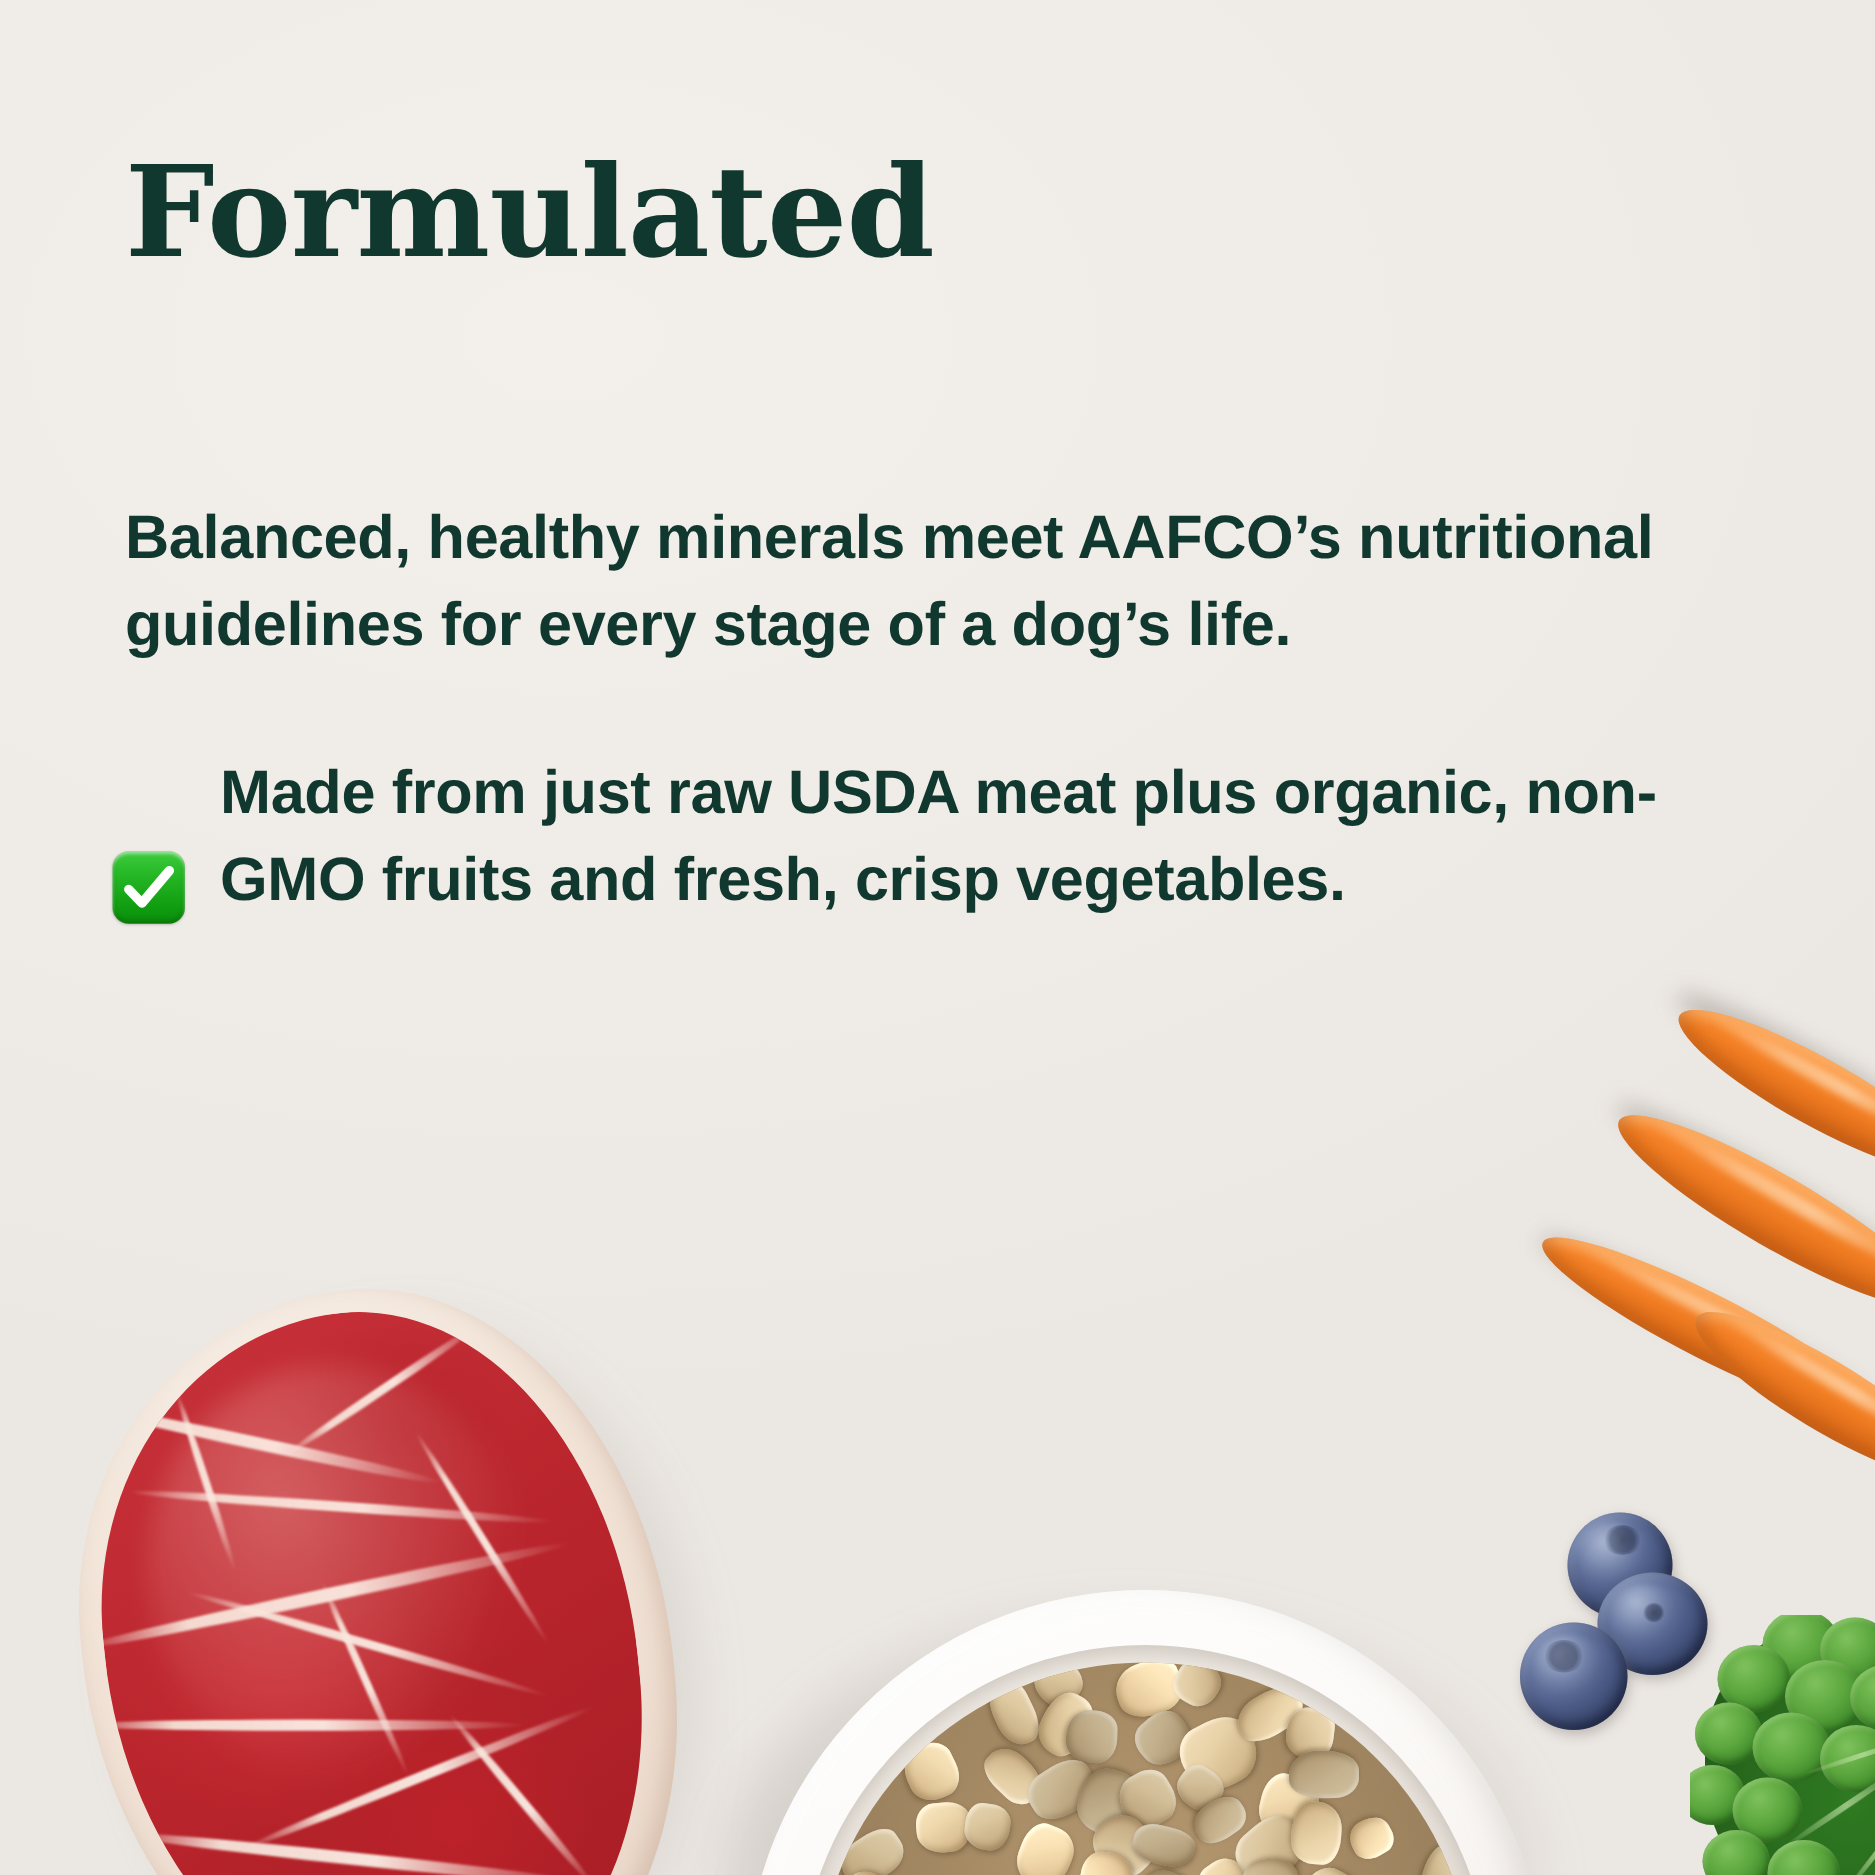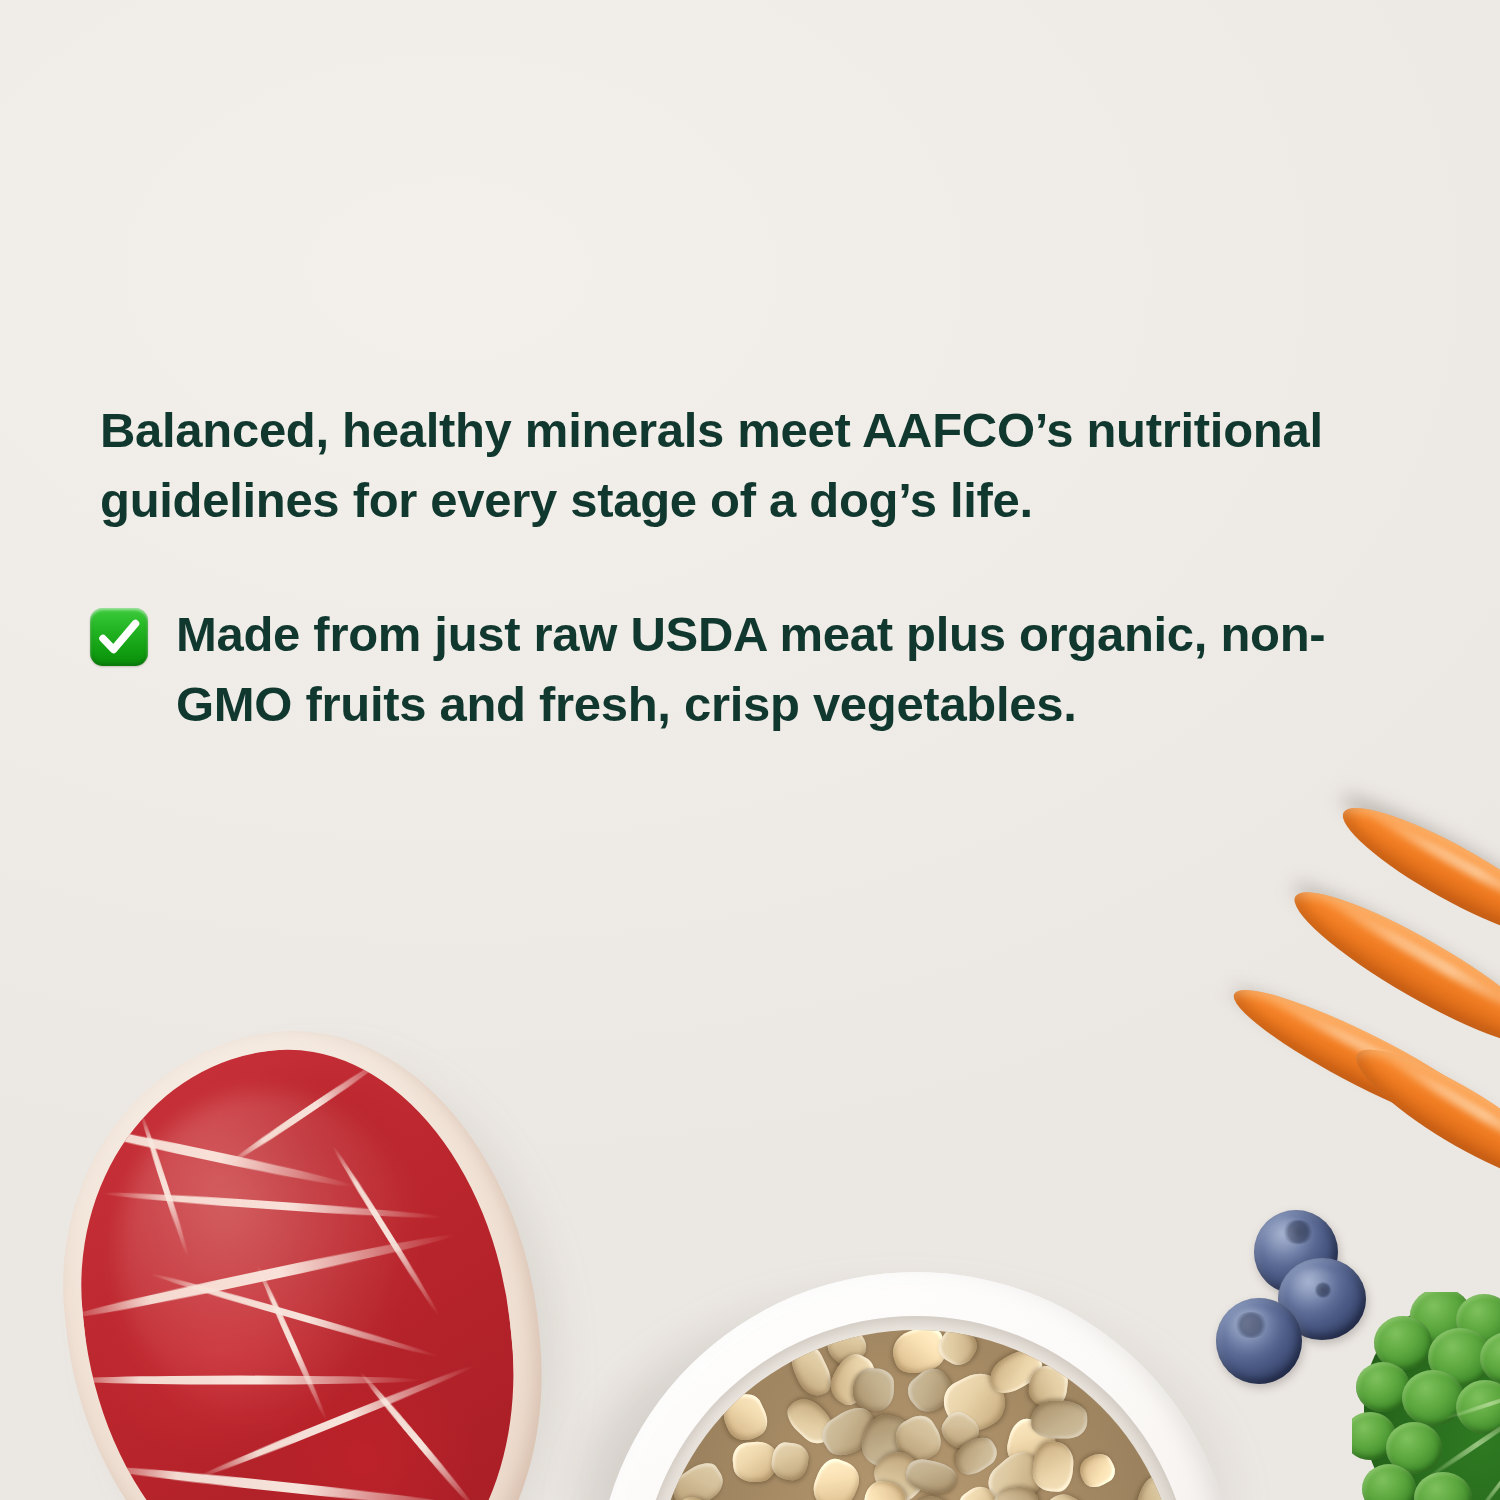--- a/index.html
+++ b/index.html
@@ -55,21 +55,21 @@
 
   .bullets {
     position: absolute;
     left: 90px;
     top: 600px;
     width: 1350px;
   }
   .bullet {
     position: relative;
     display: flex;
-    align-items: flex-start;
+    align-items: flex-end;
     gap: 28px;
     margin-bottom: 84px;
   }
   .check-icon {
     flex: 0 0 auto;
     width: 58px;
     height: 58px;
     margin-top: 8px;
     border-radius: 13px;
     background: linear-gradient(180deg, #3CCB3C 0%, #22B422 38%, #109C10 78%, #0B8C0B 100%);
@@ -395,20 +395,21 @@
       <div class="kale-frill" style="left:62px;  top:180px; width:58px; height:52px;"></div>
       <div class="kale-vein" style="left:60px;  top:150px; width:130px; height:5px; transform:rotate(-34deg);"></div>
       <div class="kale-vein" style="left:88px;  top:110px; width:100px; height:4px; transform:rotate(-18deg);"></div>
       <div class="kale-vein" style="left:96px;  top:186px; width:110px; height:4px; transform:rotate(-52deg);"></div>
     </div>
   </div>
 
   <div class="text-layer">
 
     <div class="headline">
+      <div>Formulated</div>
     </div>
 
     <div class="subcopy">Balanced, healthy minerals meet AAFCO’s nutritional guidelines for every stage of a dog’s life.</div>
 
     <div class="bullets">
 
       <div class="bullet">
         <span class="check-icon">
           <svg width="58" height="58" viewBox="0 0 58 58" aria-hidden="true">
             <path d="M13 30.5 L23.5 41.5 L45.5 15.5" fill="none" stroke="#FFFFFF" stroke-width="7.5" stroke-linecap="round" stroke-linejoin="round"></path>

